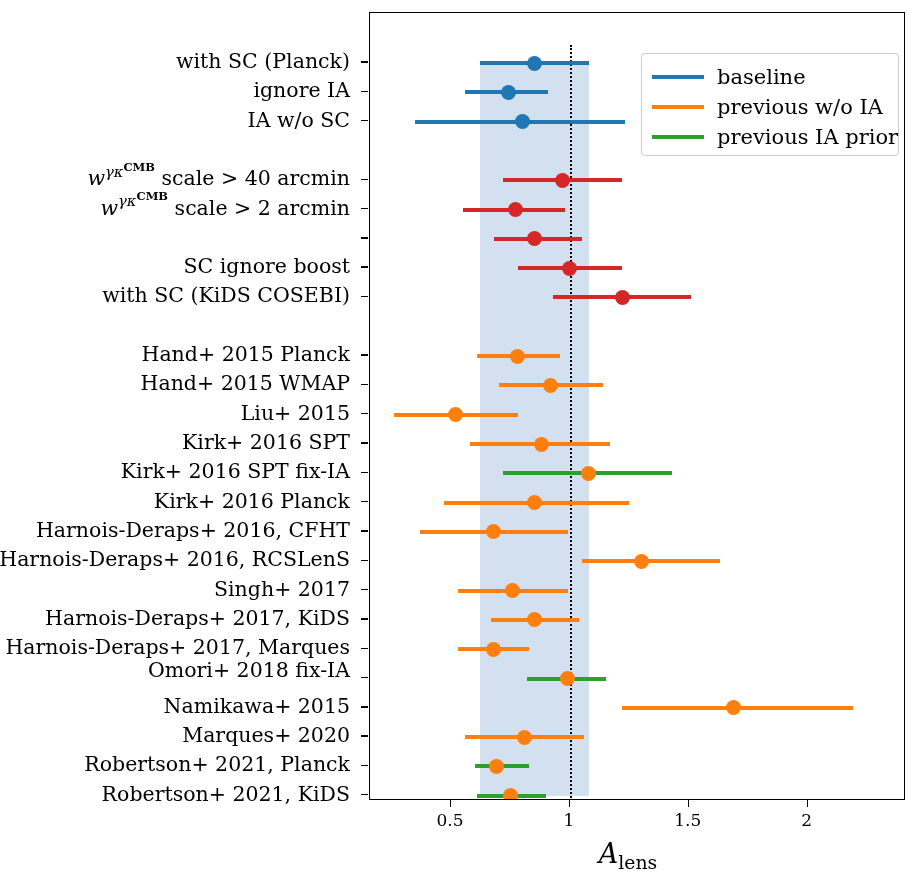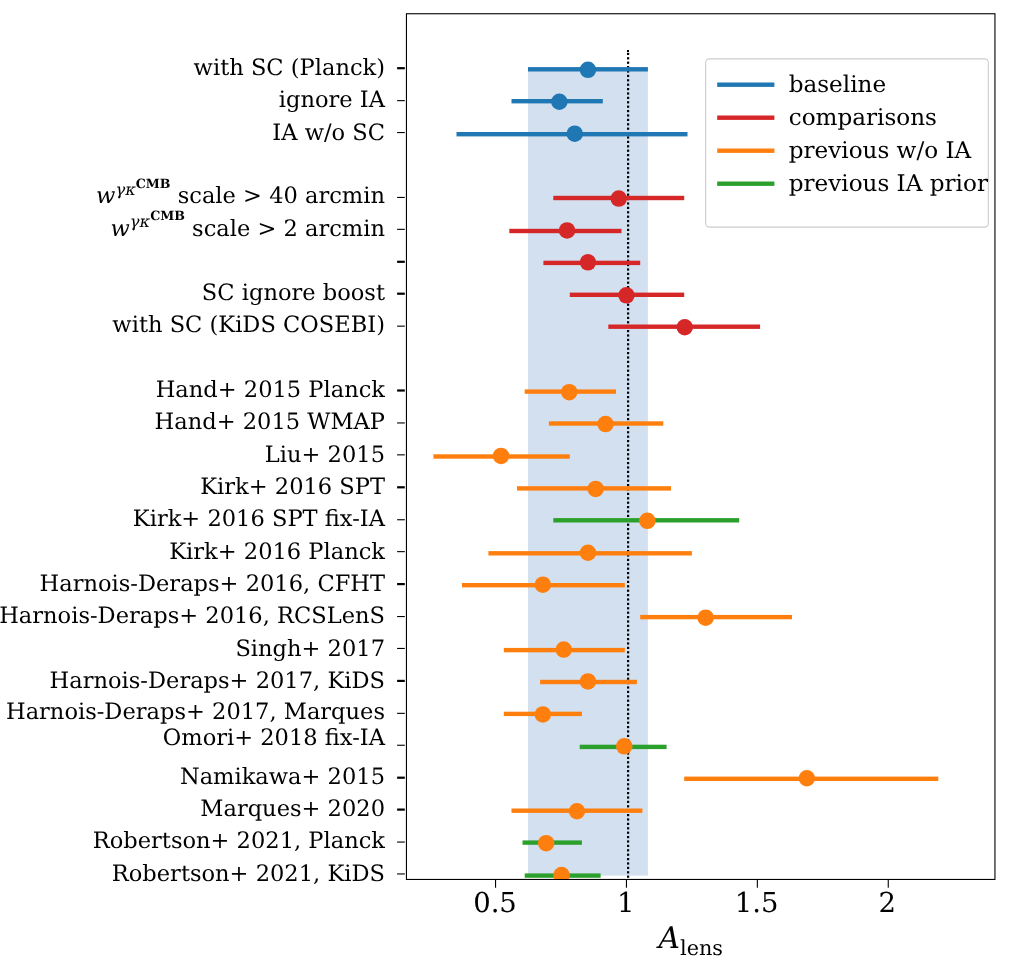--- a/index.html
+++ b/index.html
@@ -121,21 +121,21 @@
   .xtick-mark {
     position: absolute;
     top: 800px;
     width: 1.4px;
     height: 7px;
     background: #000000;
   }
   .xtick-label {
     position: absolute;
     top: 810px;
-    font-size: 25px;
+    font-size: 17px;
     line-height: 21px;
     text-align: center;
     transform: translateX(-50%);
     white-space: nowrap;
   }
   #xaxis-title {
     position: absolute;
     top: 840px;
     left: 0;
     width: 920px;
@@ -150,21 +150,21 @@
 
   
   #legend {
     position: absolute;
     left: 641px;
     top: 53px;
     width: 258px;
     border: 1px solid #cccccc;
     border-radius: 4px;
     background: rgba(255,255,255,0.92);
-    padding: 8px 10px 24px 10px;
+    padding: 8px 10px 3px 10px;
     box-sizing: border-box;
     text-align: center;
   }
   .legend-row {
     display: flex;
     align-items: center;
     height: 30px;
   }
   .legend-swatch {
     width: 52px;
@@ -304,24 +304,20 @@
   <div id="xaxis-title">
     <span class="axis-anchor"><span class="mathit">A</span><span class="sub">lens</span></span>
   </div>
 
   <div id="legend">
       <div class="legend-row">
         <span class="legend-swatch" style="background: rgb(31, 119, 180);"></span>
         <span class="legend-label">baseline</span>
       </div>
       <div class="legend-row">
-        <span class="legend-swatch" style="background: rgb(214, 39, 40);"></span>
-        <span class="legend-label">comparisons</span>
-      </div>
-      <div class="legend-row">
         <span class="legend-swatch" style="background: rgb(255, 127, 14);"></span>
         <span class="legend-label">previous w/o IA</span>
       </div>
       <div class="legend-row">
         <span class="legend-swatch" style="background: rgb(44, 160, 44);"></span>
         <span class="legend-label">previous IA prior</span>
       </div>
     </div>
 
 </div>

